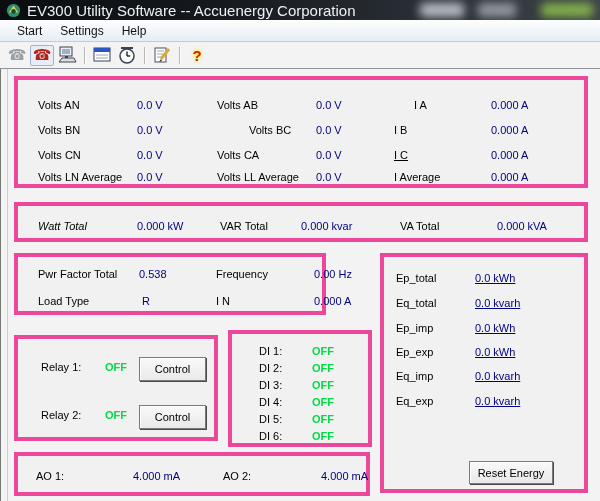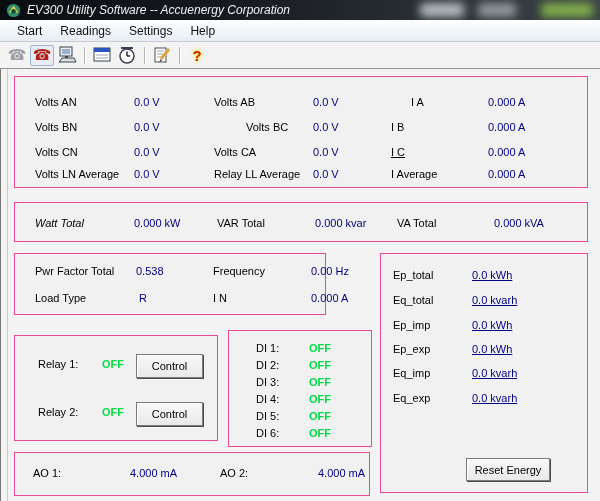--- a/index.html
+++ b/index.html
@@ -8,21 +8,21 @@
     font-family:"Liberation Sans","DejaVu Sans",sans-serif;
     background:#f3f3f3;
   }
   
   .titlebar{
     position:absolute;left:0;top:0;width:600px;height:20px;
     background:linear-gradient(90deg,#0a0d10 0%,#15191e 35%,#262b31 65%,#3d4349 100%);
     display:flex;align-items:center;overflow:hidden;
   }
   .app-icon{width:15px;height:15px;margin:0 6px 0 6px;flex:0 0 auto;}
-  .title-text{color:#eef1f4;font-size:12px;white-space:nowrap;font-style:italic;}
+  .title-text{color:#eef1f4;font-size:15px;white-space:nowrap;}
   .tb-blur{position:absolute;top:3px;height:14px;border-radius:4px;filter:blur(5px);}
   .tb-blur.b1{left:420px;width:44px;background:#cfd6db;opacity:.85;}
   .tb-blur.b2{left:478px;width:38px;background:#b9c1c7;opacity:.7;}
   .tb-blur.b3{left:541px;width:52px;background:#8fc34d;opacity:.85;}
   
   .menubar{
     position:absolute;left:0;top:20px;width:600px;height:22px;box-sizing:border-box;
     background:linear-gradient(#fdfeff,#e7edf5);
     border-bottom:1px solid #c7cad0;
     display:flex;align-items:center;padding-left:8px;
@@ -41,21 +41,21 @@
   .phone.gray{color:#999fa4;}
   .phone.red{color:#b22018;}
   .help-glyph{
     font-size:15px;font-weight:bold;color:#cc2200;
     text-shadow:0 0 2px #ffdf00,0 0 5px #ffdf00;
   }
   
   .client{position:absolute;left:0;top:69px;width:600px;height:432px;background:#f3f3f3;}
   .frame-dark{position:absolute;left:0;top:0;width:1px;height:432px;background:#767676;}
   .frame-light{position:absolute;left:7px;top:0;width:1px;height:432px;background:#cccccc;}
-  .panel{position:absolute;background:#f1f1f1;border:1px solid #ec4899;box-sizing:border-box;}
+  .panel{position:absolute;background:#f1f1f1;border:4px solid #ec4899;box-sizing:border-box;}
   .panel span{position:absolute;font-size:11px;line-height:13px;white-space:nowrap;}
   .lbl{color:#000;}
   .val{color:#000080;}
   .st{color:#00dd44;font-weight:bold;}
   .link{color:#000080;text-decoration:underline;cursor:pointer;}
   .win-btn{
     position:absolute;box-sizing:border-box;
     background:linear-gradient(#f9f9f9,#e9e9e9);
     border:1px solid #7a7a7a;
     box-shadow:1px 1px 0 #4a4a4a, inset 1px 1px 0 #ffffff;
@@ -74,21 +74,20 @@
     <circle cx="8" cy="9" r="2.5" fill="#134d3a"></circle>
   </svg>
   <span class="title-text">EV300 Utility Software -- Accuenergy Corporation</span>
   <div class="tb-blur b1"></div>
   <div class="tb-blur b2"></div>
   <div class="tb-blur b3"></div>
 </div>
 
 <div class="menubar">
   <span class="menu-item">Start</span>
-  <span class="menu-item">Readings</span>
   <span class="menu-item">Settings</span>
   <span class="menu-item">Help</span>
 </div>
 
 <div class="toolbar">
   <span class="tool">
       <span class="phone gray">☎</span>
     </span>
   <span class="tool active">
       <span class="phone red">☎</span>
@@ -156,31 +155,31 @@
 
     <span class="lbl" style="left:20px;top:69px;">Volts CN</span>
     <span class="val" style="left:119px;top:69px;">0.0 V</span>
     <span class="lbl" style="left:199px;top:69px;">Volts CA</span>
     <span class="val" style="left:298px;top:69px;">0.0 V</span>
     <span class="lbl" style="left:376px;top:69px;text-decoration:underline;">I C</span>
     <span class="val" style="left:473px;top:69px;">0.000 A</span>
 
     <span class="lbl" style="left:20px;top:91px;">Volts LN Average</span>
     <span class="val" style="left:119px;top:91px;">0.0 V</span>
-    <span class="lbl" style="left:199px;top:91px;">Relay LL Average</span>
+    <span class="lbl" style="left:199px;top:91px;">Volts LL Average</span>
     <span class="val" style="left:298px;top:91px;">0.0 V</span>
     <span class="lbl" style="left:376px;top:91px;">I Average</span>
     <span class="val" style="left:473px;top:91px;">0.000 A</span>
   </div>
 
   <div class="panel" style="left:14px;top:133px;width:574px;height:40px;">
     <span class="lbl" style="left:20px;top:14px;font-style:italic;">Watt Total</span>
     <span class="val" style="left:119px;top:14px;">0.000 kW</span>
     <span class="lbl" style="left:202px;top:14px;">VAR Total</span>
-    <span class="val" style="left:300px;top:14px;">0.000 kvar</span>
+    <span class="val" style="left:283px;top:14px;">0.000 kvar</span>
     <span class="lbl" style="left:382px;top:14px;">VA Total</span>
     <span class="val" style="left:479px;top:14px;">0.000 kVA</span>
   </div>
 
   <div class="panel" style="left:14px;top:184px;width:312px;height:62px;">
     <span class="lbl" style="left:20px;top:11px;">Pwr Factor Total</span>
     <span class="val" style="left:121px;top:11px;">0.538</span>
     <span class="lbl" style="left:198px;top:11px;">Frequency</span>
     <span class="val" style="left:296px;top:11px;">0.00 Hz</span>
     <span class="lbl" style="left:20px;top:38px;">Load Type</span>

